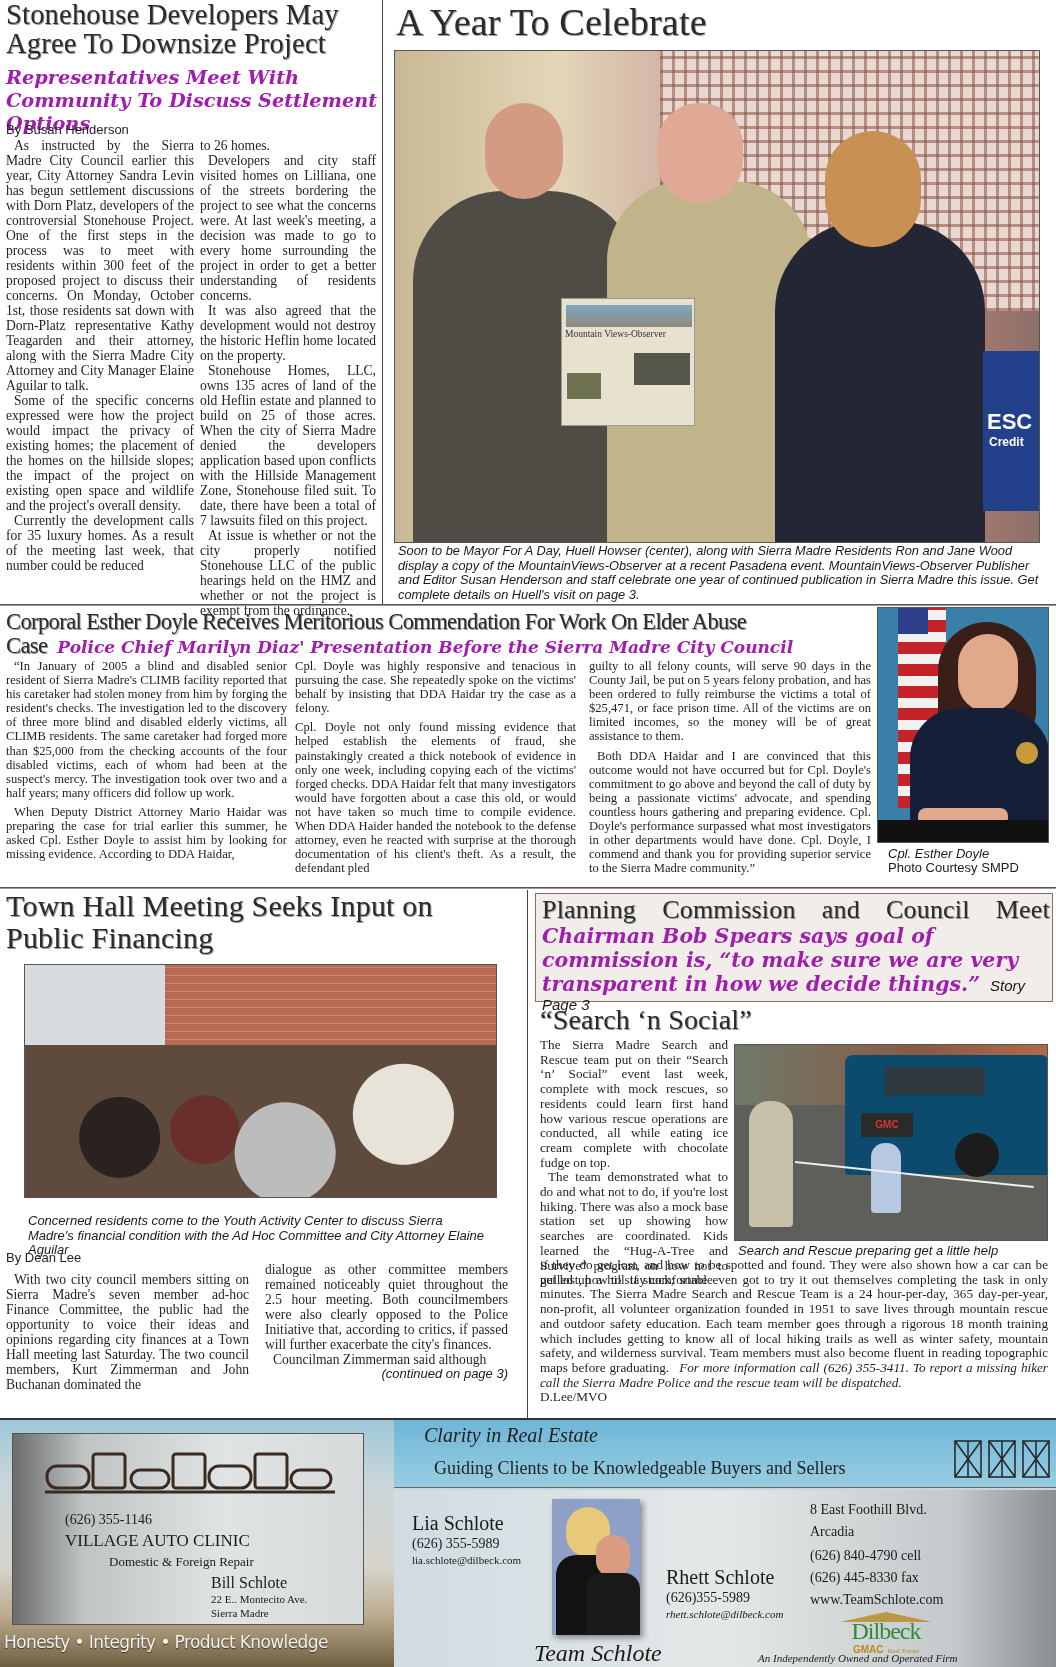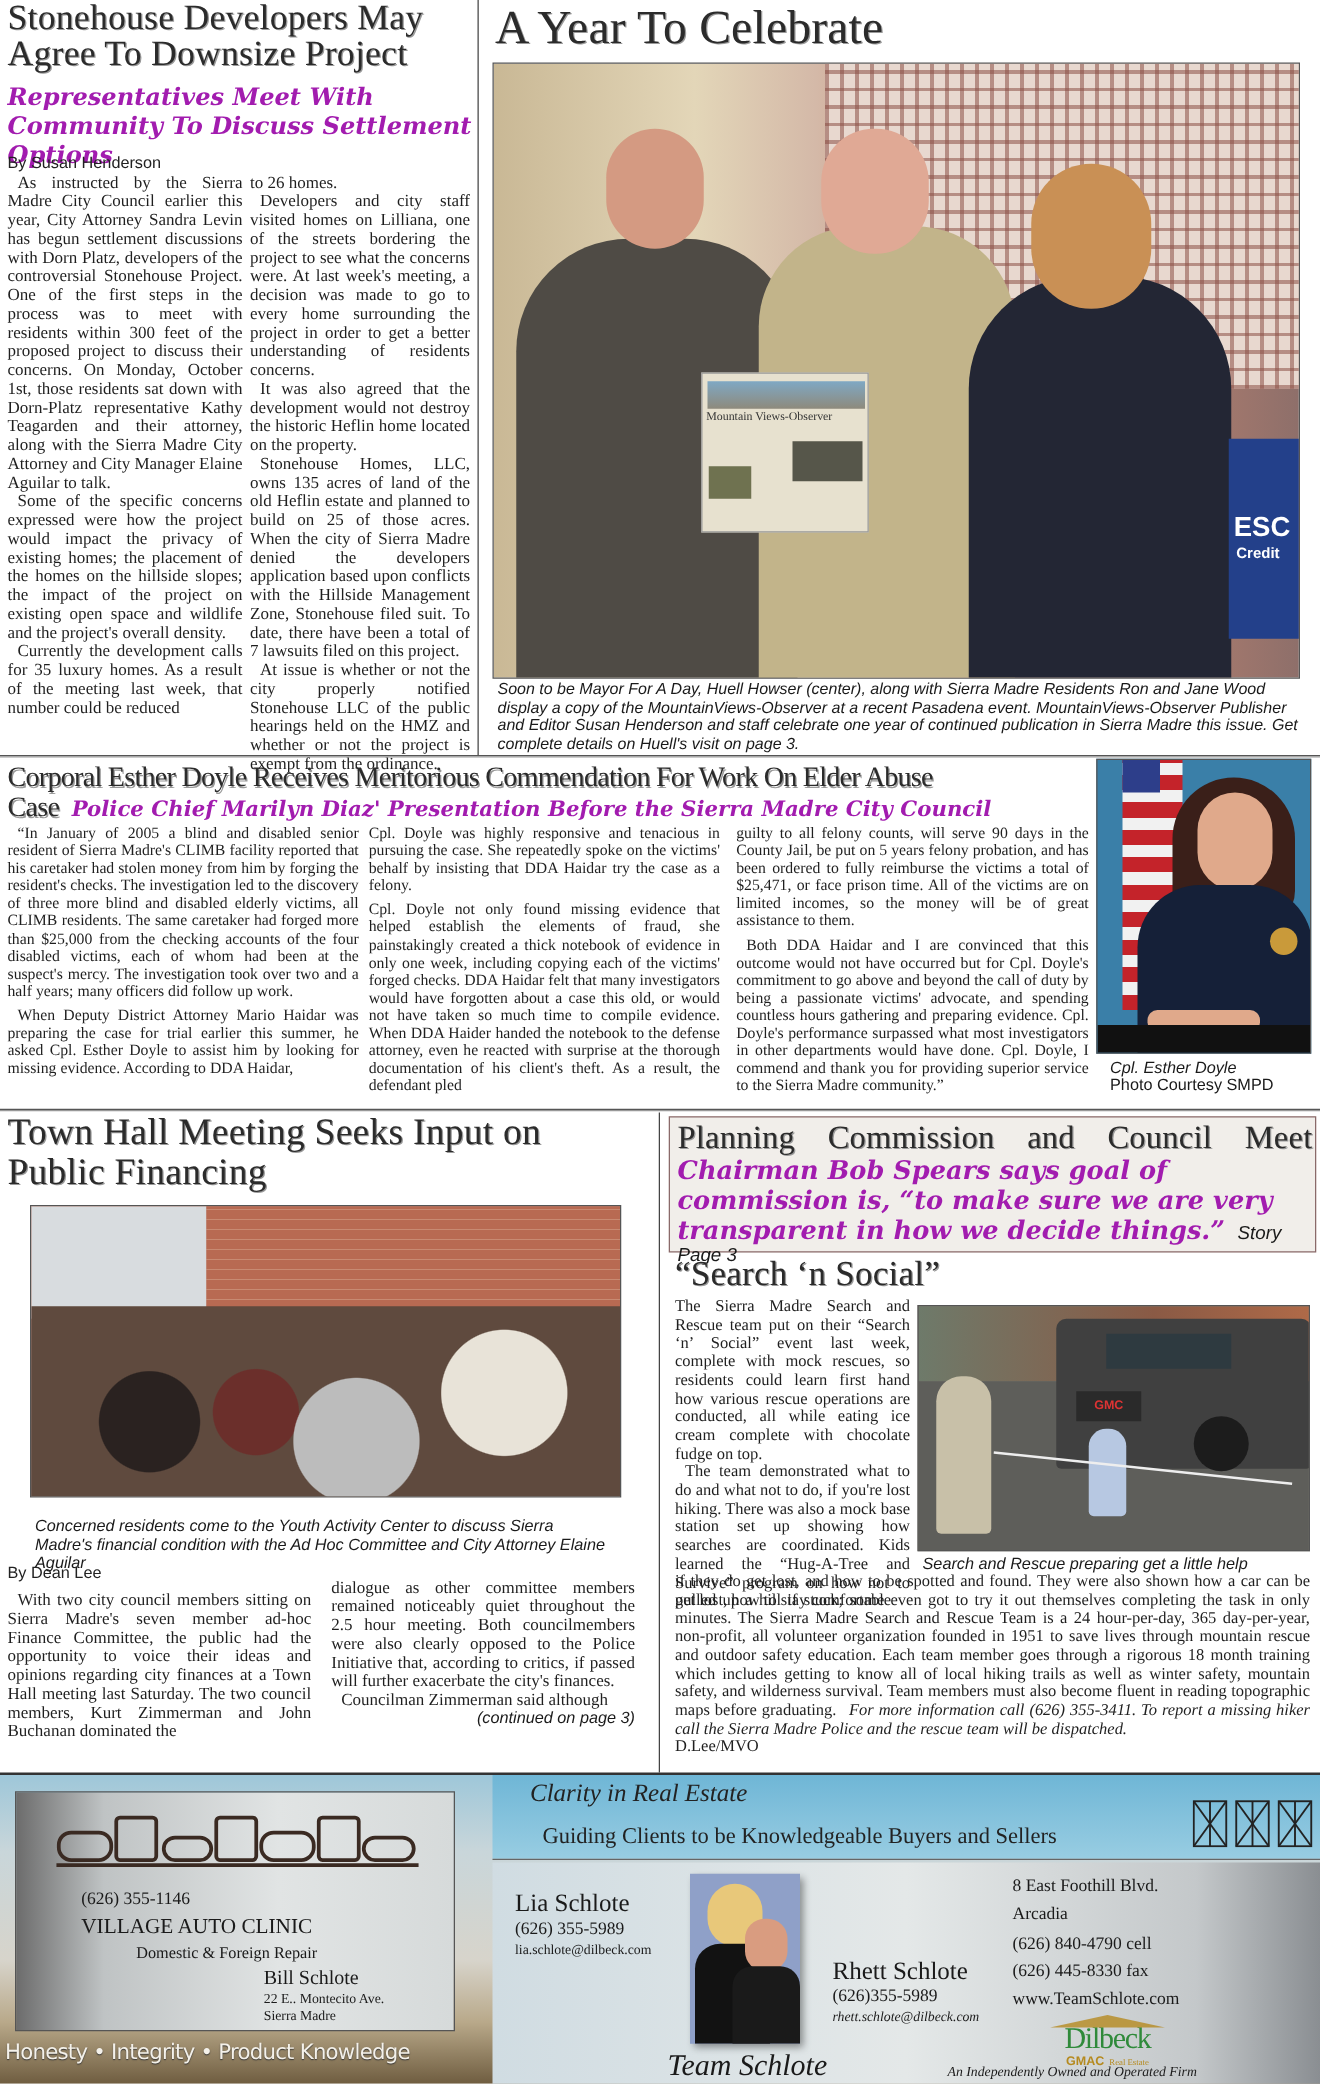--- a/index.html
+++ b/index.html
@@ -140,21 +140,21 @@
 
 <div class="abs" style="left:530px;top:1004px;width:526px;height:414px;">
   <div class="abs hl" style="left:10px;top:0;font-size:28px;line-height:32px;">“Search ‘n Social”</div>
   <div class="abs body" style="left:10px;top:34px;width:188px;font-size:13.2px;line-height:14.7px;">
     <p style="text-indent:0">The Sierra Madre Search and Rescue team put on their “Search ‘n’ Social” event last week, complete with mock rescues, so residents could learn first hand how various rescue operations are conducted, all while eating ice cream complete with chocolate fudge on top.</p>
     <p>The team demonstrated what to do and what not to do, if you're lost hiking. There was also a mock base station set up showing how searches are coordinated. Kids learned the “Hug-A-Tree and Survive” program on how not to get lost, how to stay comfortable</p>
   </div>
   <div class="photo" style="left:204px;top:40px;width:314px;height:197px;background:#7a786e;">
     <div class="abs" style="left:0;top:0;width:314px;height:60px;background:linear-gradient(90deg,#6e7a6a,#8a5a45 60%,#b06a48);"></div>
     <div class="abs" style="left:0;top:60px;width:314px;height:137px;background:#5e5e5a;"></div>
-    <div class="abs" style="left:110px;top:10px;width:204px;height:120px;background:#404040;border-radius:8px 8px 4px 4px;">
+    <div class="abs" style="left:110px;top:10px;width:204px;height:120px;background:#0c4a6e;border-radius:8px 8px 4px 4px;">
       <div class="abs" style="left:40px;top:12px;width:100px;height:28px;background:#2e3a40;"></div>
       <div class="abs" style="left:16px;top:58px;width:52px;height:24px;background:#2a2a2a;color:#d33;font-family:'Liberation Sans',sans-serif;font-weight:bold;font-size:10px;text-align:center;line-height:24px;">GMC</div>
       <div class="abs" style="left:110px;top:78px;width:44px;height:44px;background:#1c1c1c;border-radius:50%;"></div>
     </div>
     <div class="abs" style="left:14px;top:56px;width:44px;height:126px;background:#c8c0a8;border-radius:20px 20px 4px 4px;"></div>
     <div class="abs" style="left:136px;top:98px;width:30px;height:70px;background:#b7c8e2;border-radius:14px 14px 4px 4px;"></div>
     <div class="abs" style="left:60px;top:116px;width:240px;height:2px;background:#eee;transform:rotate(6deg);transform-origin:left;"></div>
   </div>
   <div class="abs caption" style="left:208px;top:240px;font-size:13px;">Search and Rescue preparing get a little help</div>
   <div class="abs body" style="left:10px;top:225px;width:508px;font-size:13.2px;line-height:14.7px;">

